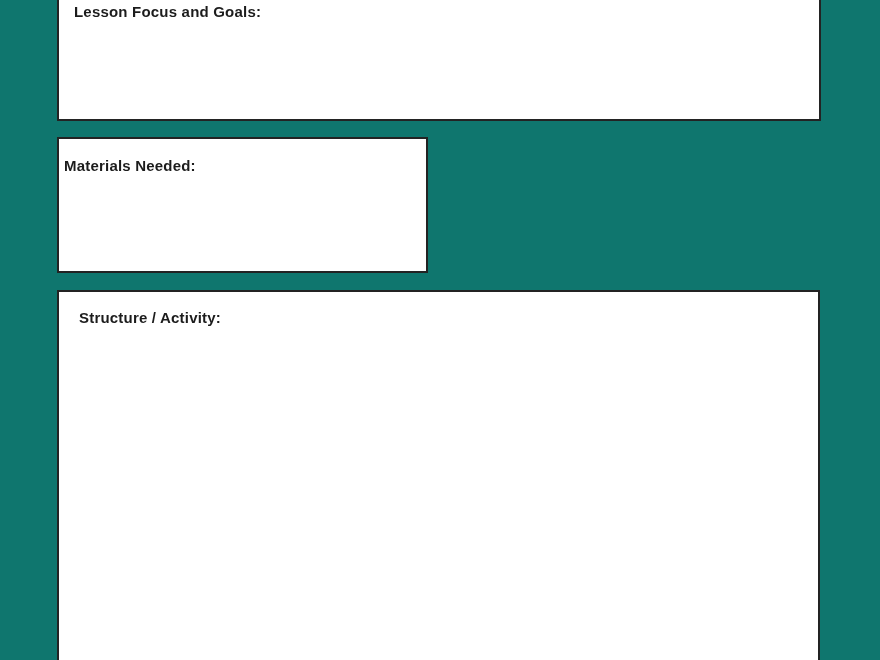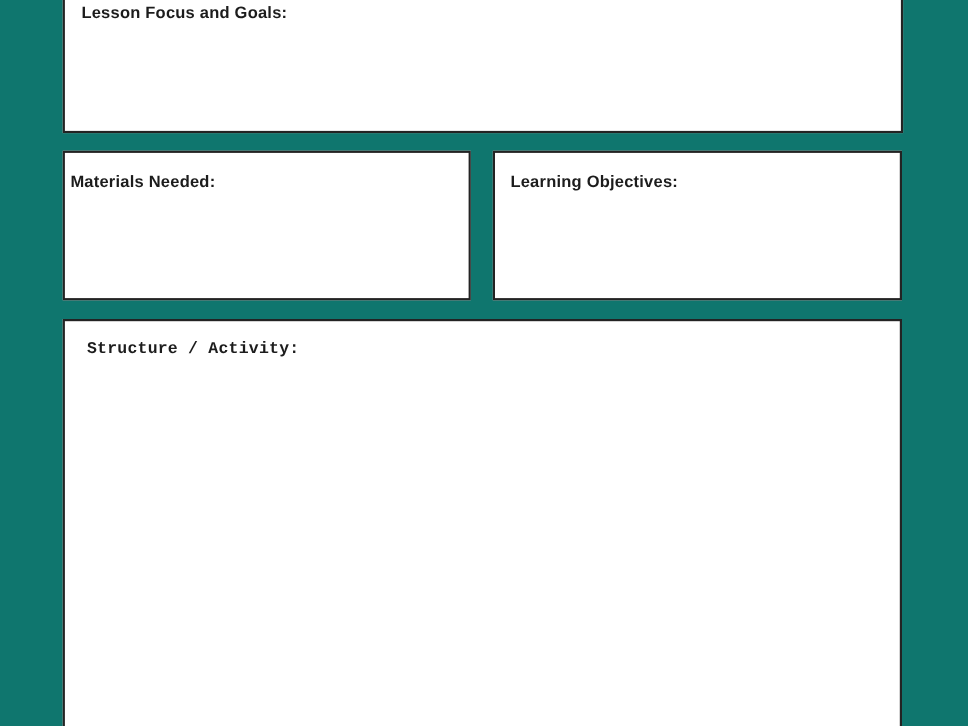--- a/index.html
+++ b/index.html
@@ -62,37 +62,33 @@
   }
   
   #box-structure {
     left: 57px;
     top: 290px;
     width: 763px;
     height: 400px; 
   }
   #box-structure .box-label {
     padding: 17px 20px 0 20px;
-    font-family: Liberation Mono, monospace;
   }
 </style>
 </head>
 <body>
 
 <div class="page">
 
   <div class="box" id="box-lesson-focus">
     <div class="box-label">Lesson Focus and Goals:</div>
   </div>
 
   <div class="box" id="box-materials">
     <div class="box-label">Materials Needed:</div>
   </div>
 
-  <div class="box" id="box-objectives">
-    <div class="box-label">Learning Objectives:</div>
-  </div>
 
   <div class="box" id="box-structure">
     <div class="box-label">Structure / Activity:</div>
   </div>
 
 </div>
 
 </body></html>

